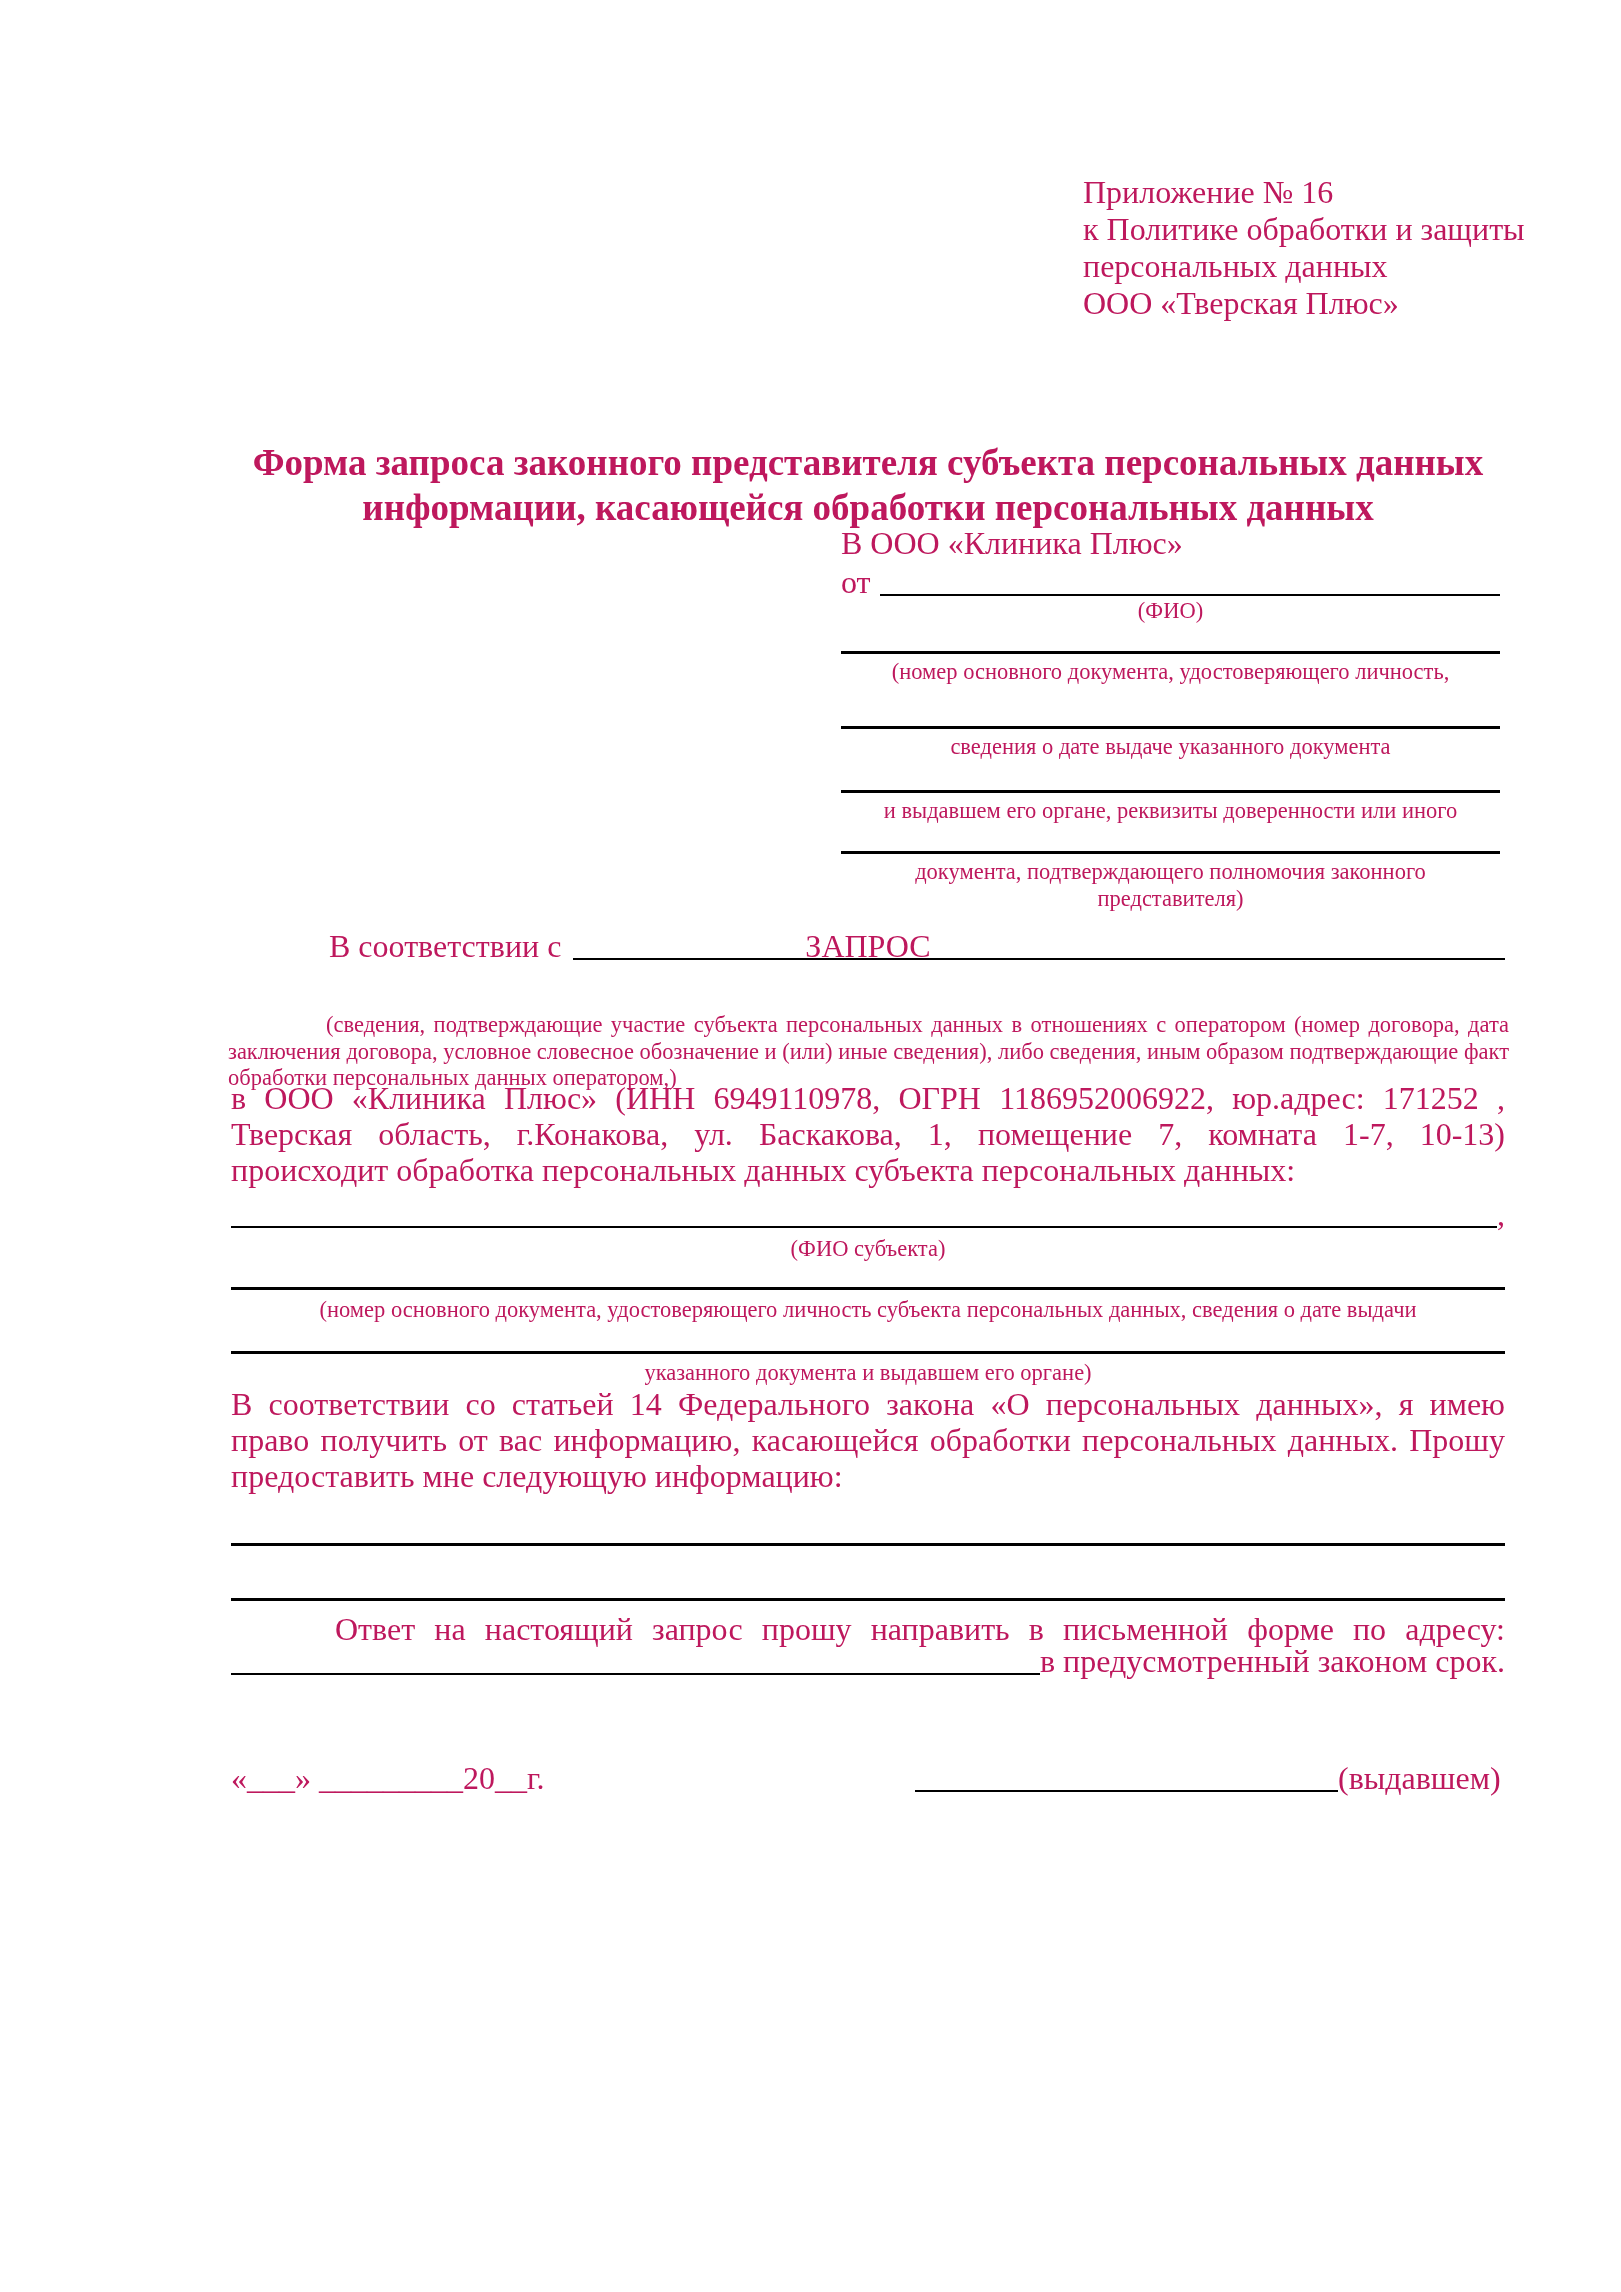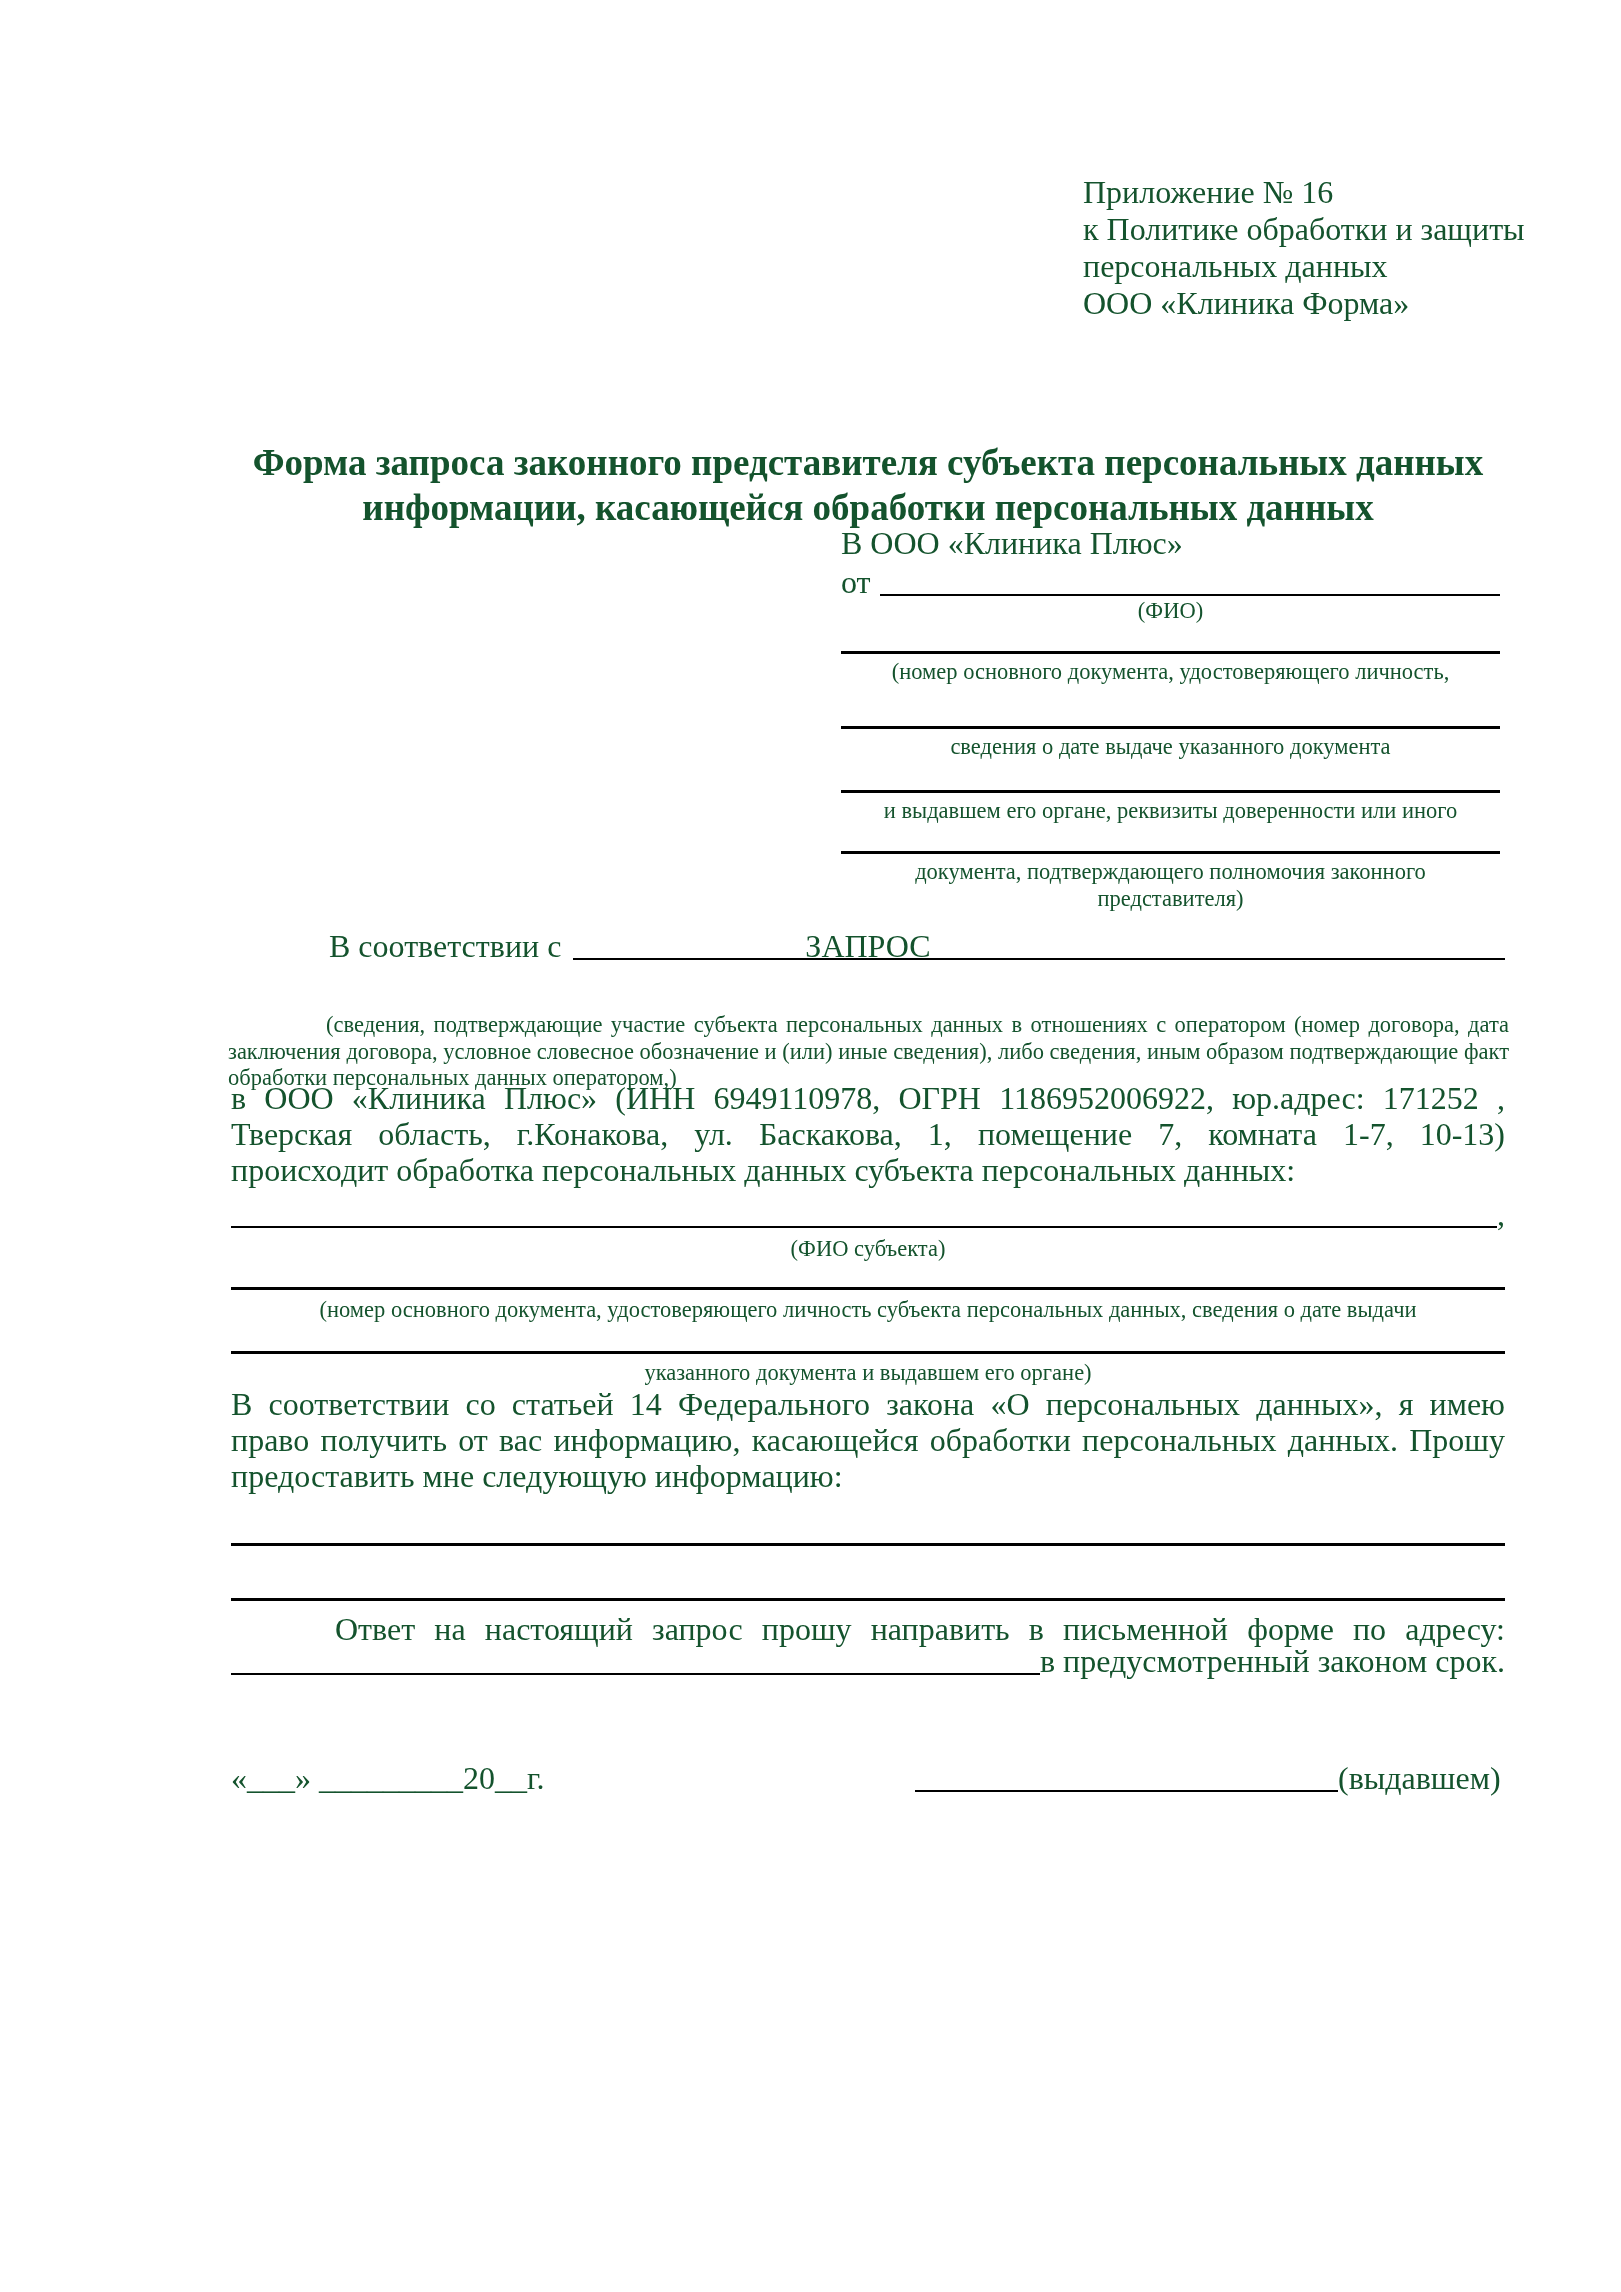--- a/index.html
+++ b/index.html
@@ -1,21 +1,21 @@
 <!DOCTYPE html>
 <html><head>
 <meta charset="utf-8">
 <style>
   * { margin:0; padding:0; box-sizing:border-box; }
   html,body { background:#ffffff; }
   .page {
     position:relative;
     width:1621px; height:2293px;
     background:#ffffff;
-    color:#14532d;
+    color:#be185d;
     font-family:"Liberation Serif", "DejaVu Serif", serif;
     overflow:hidden;
   }
   .abs { position:absolute; }
   .t33 { font-size:32px; line-height:37px; }
   .t23 { font-size:22.5px; line-height:26.5px; }
   .title {
     font-size:37px; line-height:45px; font-weight:bold;
     text-align:center; white-space:nowrap;margin-top:40px;
   }
@@ -28,21 +28,21 @@
 </style>
 </head>
 <body>
 
 <div class="page">
 
   <div class="abs t33" style="left:1083px; top:174px;">
     <div>Приложение № 16</div>
     <div>к Политике обработки и защиты</div>
     <div>персональных данных</div>
-    <div>ООО «Клиника Форма»</div>
+    <div>ООО «Тверская Плюс»</div>
   </div>
 
   <div class="abs title" style="left:231px; top:400px; width:1274px;">
     <div>Форма запроса законного представителя субъекта персональных данных</div>
     <div>информации, касающейся обработки персональных данных</div>
   </div>
 
   <div class="abs t33" style="left:841px; top:525px;">В ООО «Клиника Плюс»</div>
 
   <div class="abs t33 row" style="left:841px; top:564px; width:659px;">

